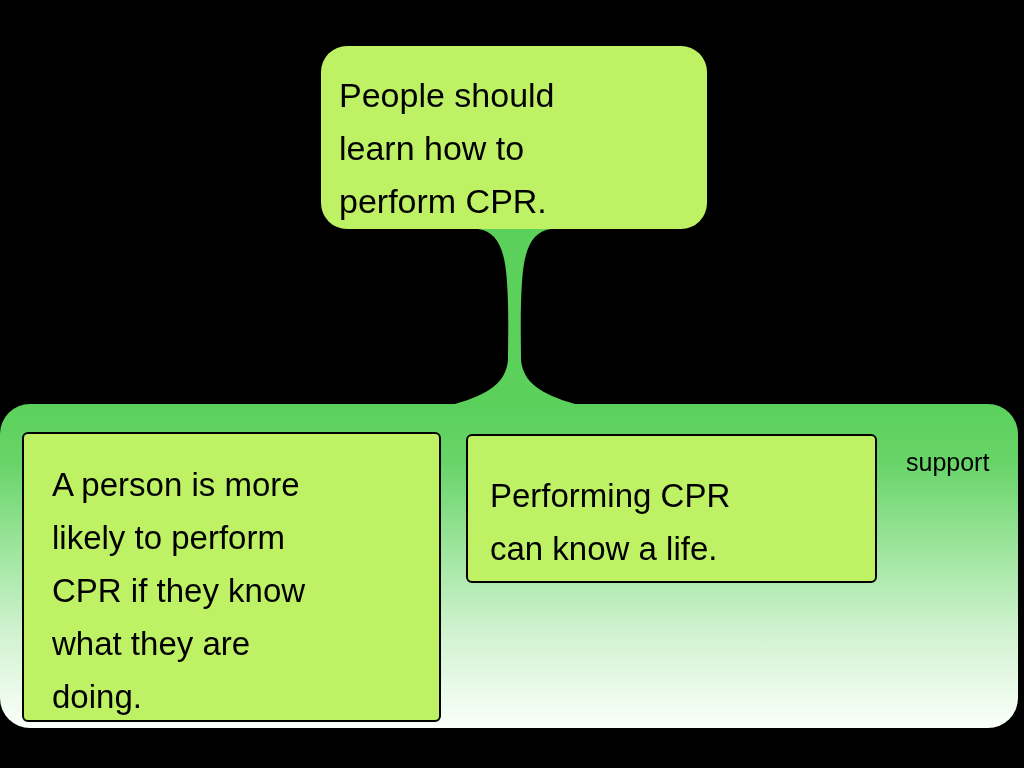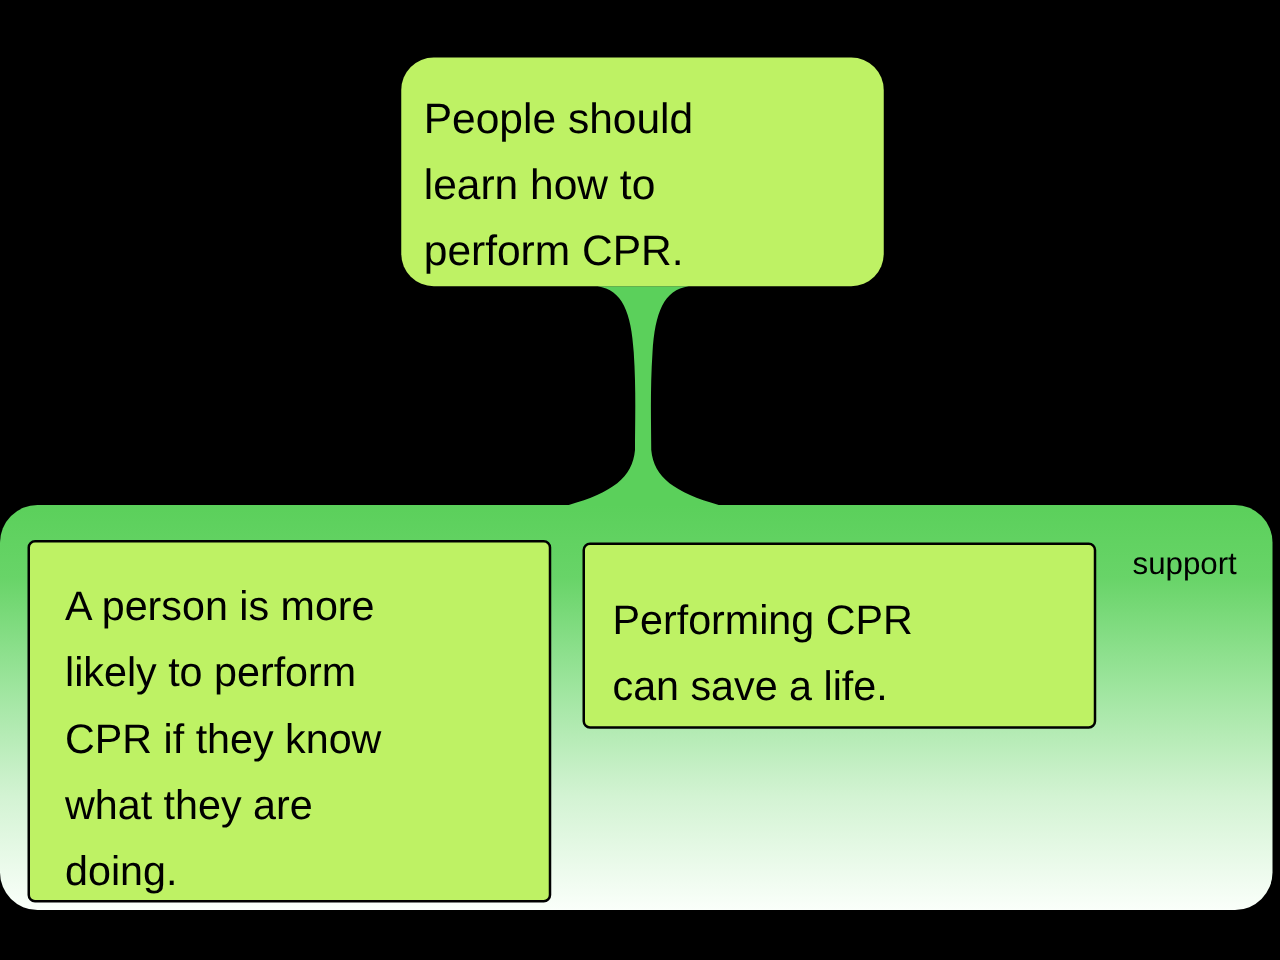--- a/index.html
+++ b/index.html
@@ -89,21 +89,21 @@
   }
   #premise-box-2 .node-text {
     font-size: 33px;
     line-height: 53px;
   }
 
   
   #relation-label {
     position: absolute;
     left: 906px;
-    top: 437px;
+    top: 448px;
     color: #000000;
     font-size: 25px;
     line-height: 29px;
     white-space: nowrap;
   }
 </style>
 </head>
 <body>
 
 <div id="canvas">
@@ -141,18 +141,18 @@
   <div class="node-box premise-box" id="premise-box-1">
     <span class="node-text">A person is more
 likely to perform
 CPR if they know
 what they are
 doing.</span>
   </div>
 
   <div class="node-box premise-box" id="premise-box-2">
     <span class="node-text">Performing CPR
-can save a life.</span>
+can know a life.</span>
   </div>
 
   <div id="relation-label">support</div>
 
 </div>
 
 </body></html>

